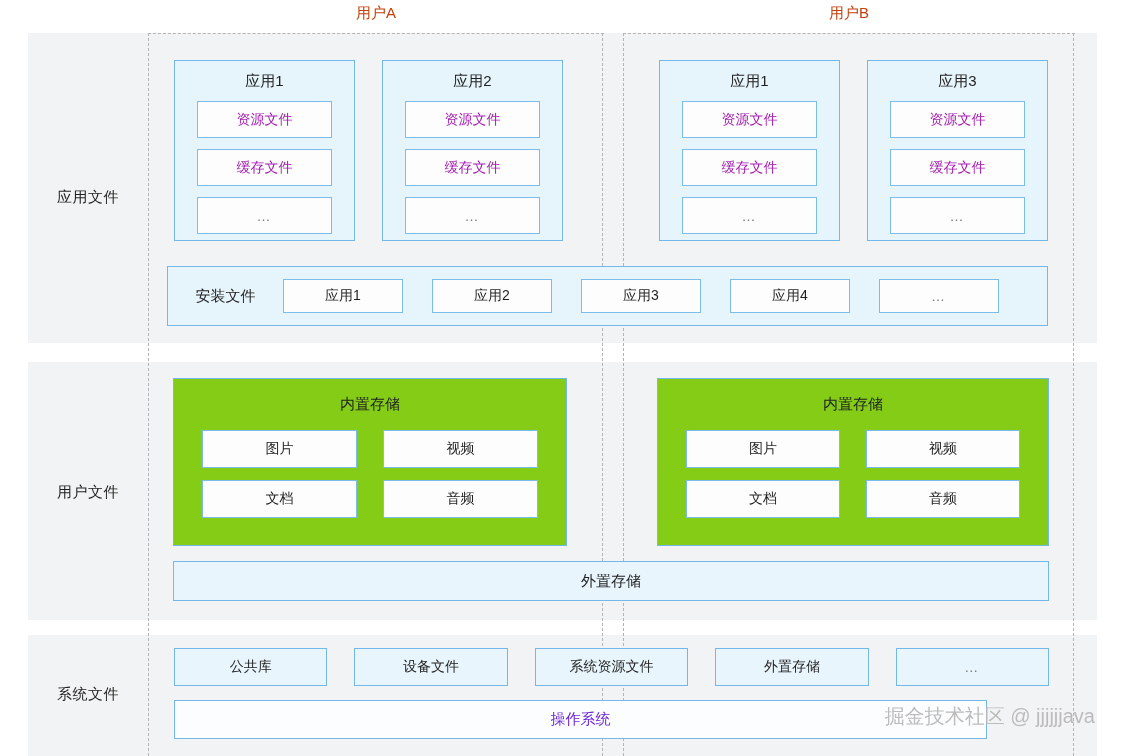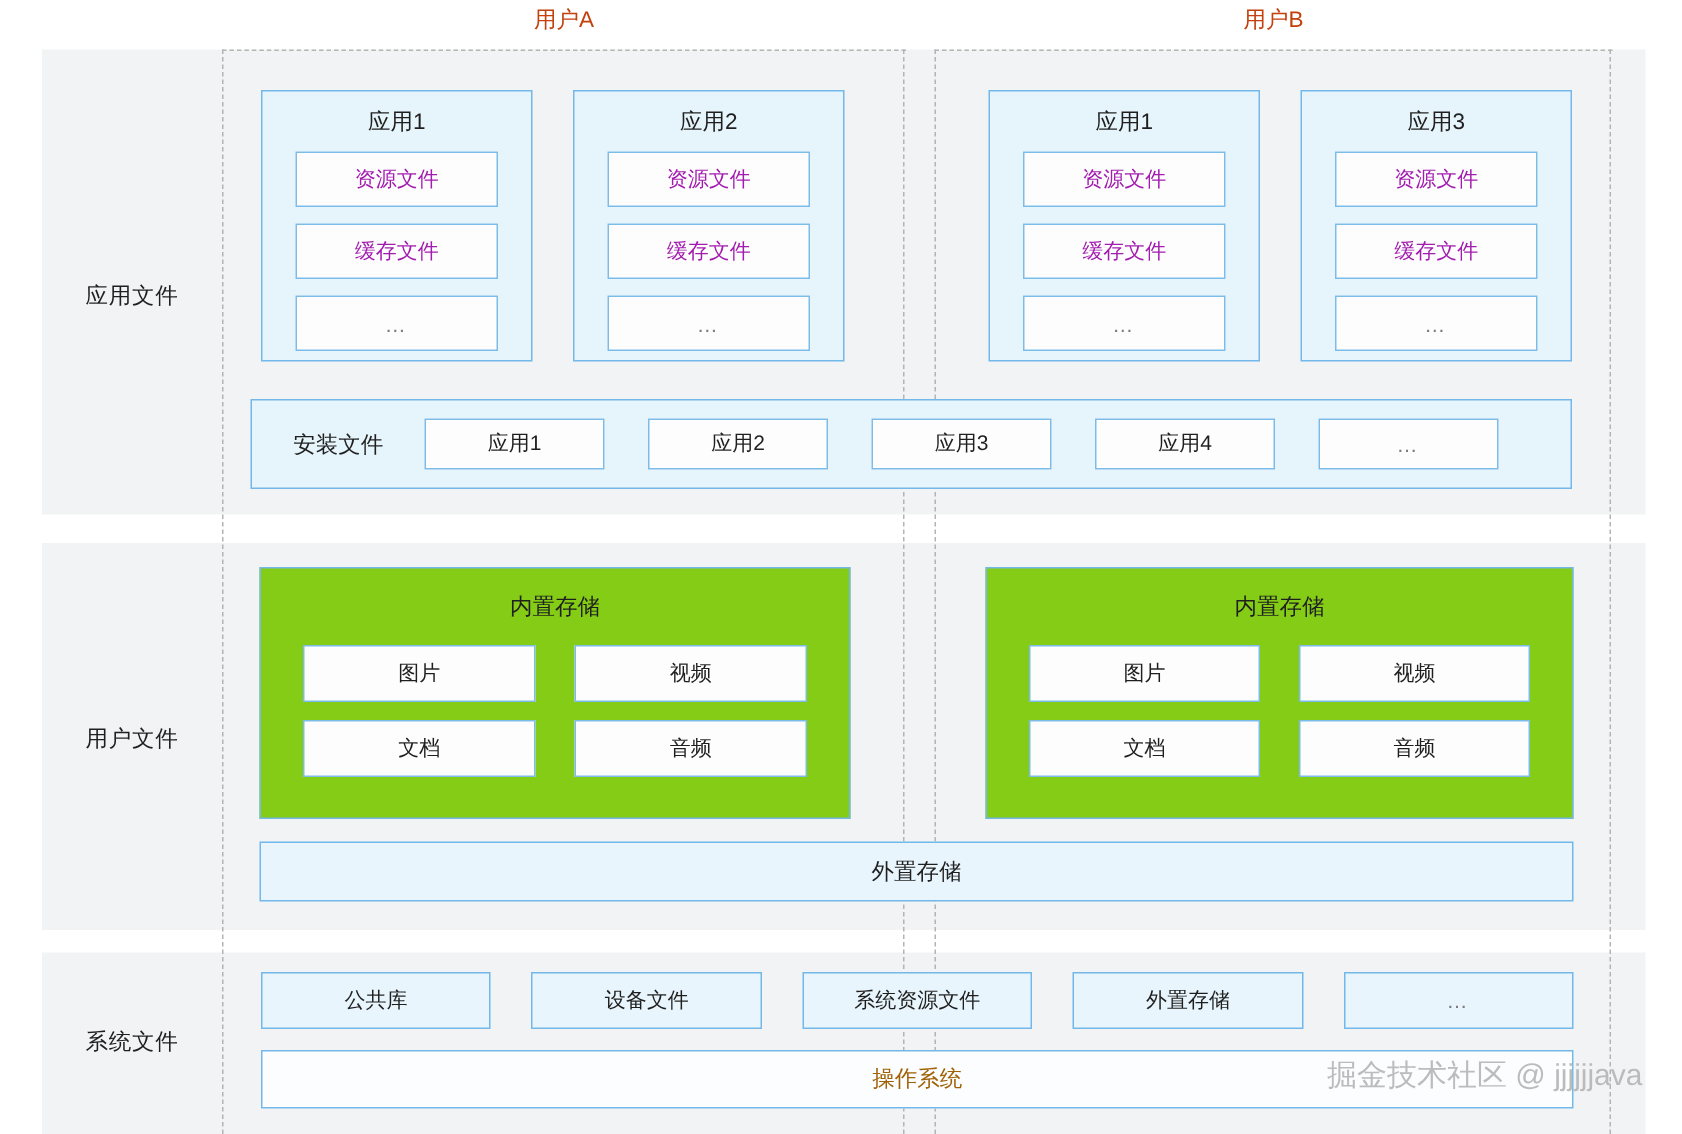--- a/index.html
+++ b/index.html
@@ -207,30 +207,30 @@
     justify-content: center;
     font-size: 14px;
     color: #1f1f1f;
   }
   .system-item.ellipsis { color: #7a7a7a; letter-spacing: 2px; }
 
   #os-bar {
     position: absolute;
     left: 174px;
     top: 700px;
-    width: 875px;
+    width: 813px;
     height: 39px;
     background: #fbfdfe;
     border: 1.2px solid #73b8e8;
     box-sizing: border-box;
     display: flex;
     align-items: center;
     justify-content: center;
     font-size: 15px;
-    color: #a16207;
+    color: #6d28d9;
   }
 
   
   #watermark {
     position: absolute;
     right: 26px;
     top: 703px;
     font-size: 20px;
     color: #b9b9b9;
     opacity: 0.95;

